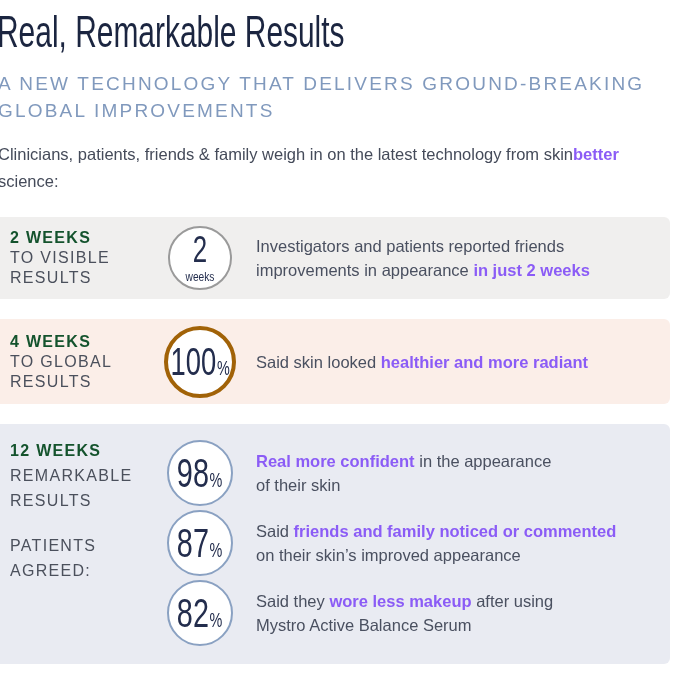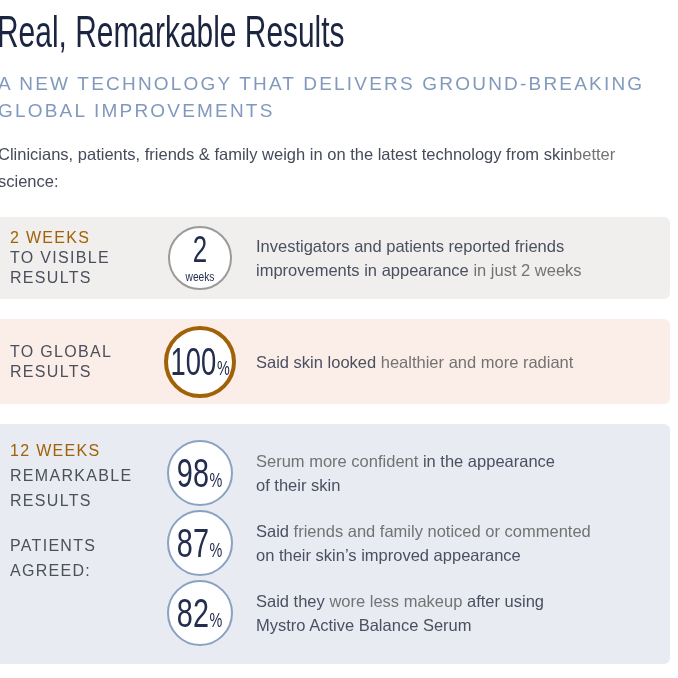--- a/index.html
+++ b/index.html
@@ -33,21 +33,21 @@
     line-height:27px;
     white-space:nowrap;
   }
   .intro{
     margin:17px 0 0 -2px;
     max-width:622px;
     color:#454b5a;
     font-size:16.5px;
     line-height:27px;
   }
-  .b{font-weight:400;color:#737373;}
+  .b{font-weight:700;color:#8b5cf6;}
 
   
   .bands{margin-top:22px;display:flex;flex-direction:column;gap:20px;}
   .band{
     margin-left:-8px;
     width:678px;
     box-sizing:border-box;
     border-radius:6px;
   }
   .band-grid{display:grid;grid-template-columns:160px 96px 1fr;align-items:center;}
@@ -60,21 +60,21 @@
   }
 
   .band-label{
     padding-left:18px;
     color:#4b505c;
     font-size:16px;
     letter-spacing:1.3px;
     line-height:20px;
   }
   .band-12weeks .band-label{line-height:25px;}
-  .band-label .lb1{font-weight:400;color:#a16207;}
+  .band-label .lb1{font-weight:700;color:#14532d;}
   .label-gap{height:20px;}
 
   
   .circle-cell{display:flex;align-items:center;justify-content:center;}
   .circle{
     background:#ffffff;border-radius:50%;
     display:flex;flex-direction:column;align-items:center;justify-content:center;
     box-sizing:border-box;
   }
   .ring-gray{border:2px solid #9a9a9a;width:64px;height:64px;}
@@ -140,20 +140,21 @@
         </div>
       </div>
       <div class="band-text">
         <div><span>Investigators and patients reported friends</span></div>
         <div><span>improvements in appearance </span><span class="b">in just 2 weeks</span></div>
       </div>
     </section>
 
     <section class="band band-grid band-4weeks">
       <div class="band-label">
+        <div class="lb1">4 WEEKS</div>
         <div>TO GLOBAL</div>
         <div>RESULTS</div>
       </div>
       <div class="circle-cell">
         <div class="circle ring-pink">
           <span class="statline">
               <span class="digits digits-100">100</span>
               <span class="pct">%</span>
             </span>
         </div>
@@ -178,21 +179,21 @@
         <div class="item">
           <div class="circle-cell">
             <div class="circle ring-blue">
               <span class="statline">
                   <span class="digits">98</span>
                   <span class="pct">%</span>
                 </span>
             </div>
           </div>
           <div class="band-text">
-            <div><span class="b">Serum more confident</span><span> in the appearance</span></div>
+            <div><span class="b">Real more confident</span><span> in the appearance</span></div>
             <div><span>of their skin</span></div>
           </div>
         </div>
 
         <div class="item">
           <div class="circle-cell">
             <div class="circle ring-blue">
               <span class="statline">
                   <span class="digits">87</span>
                   <span class="pct">%</span>

